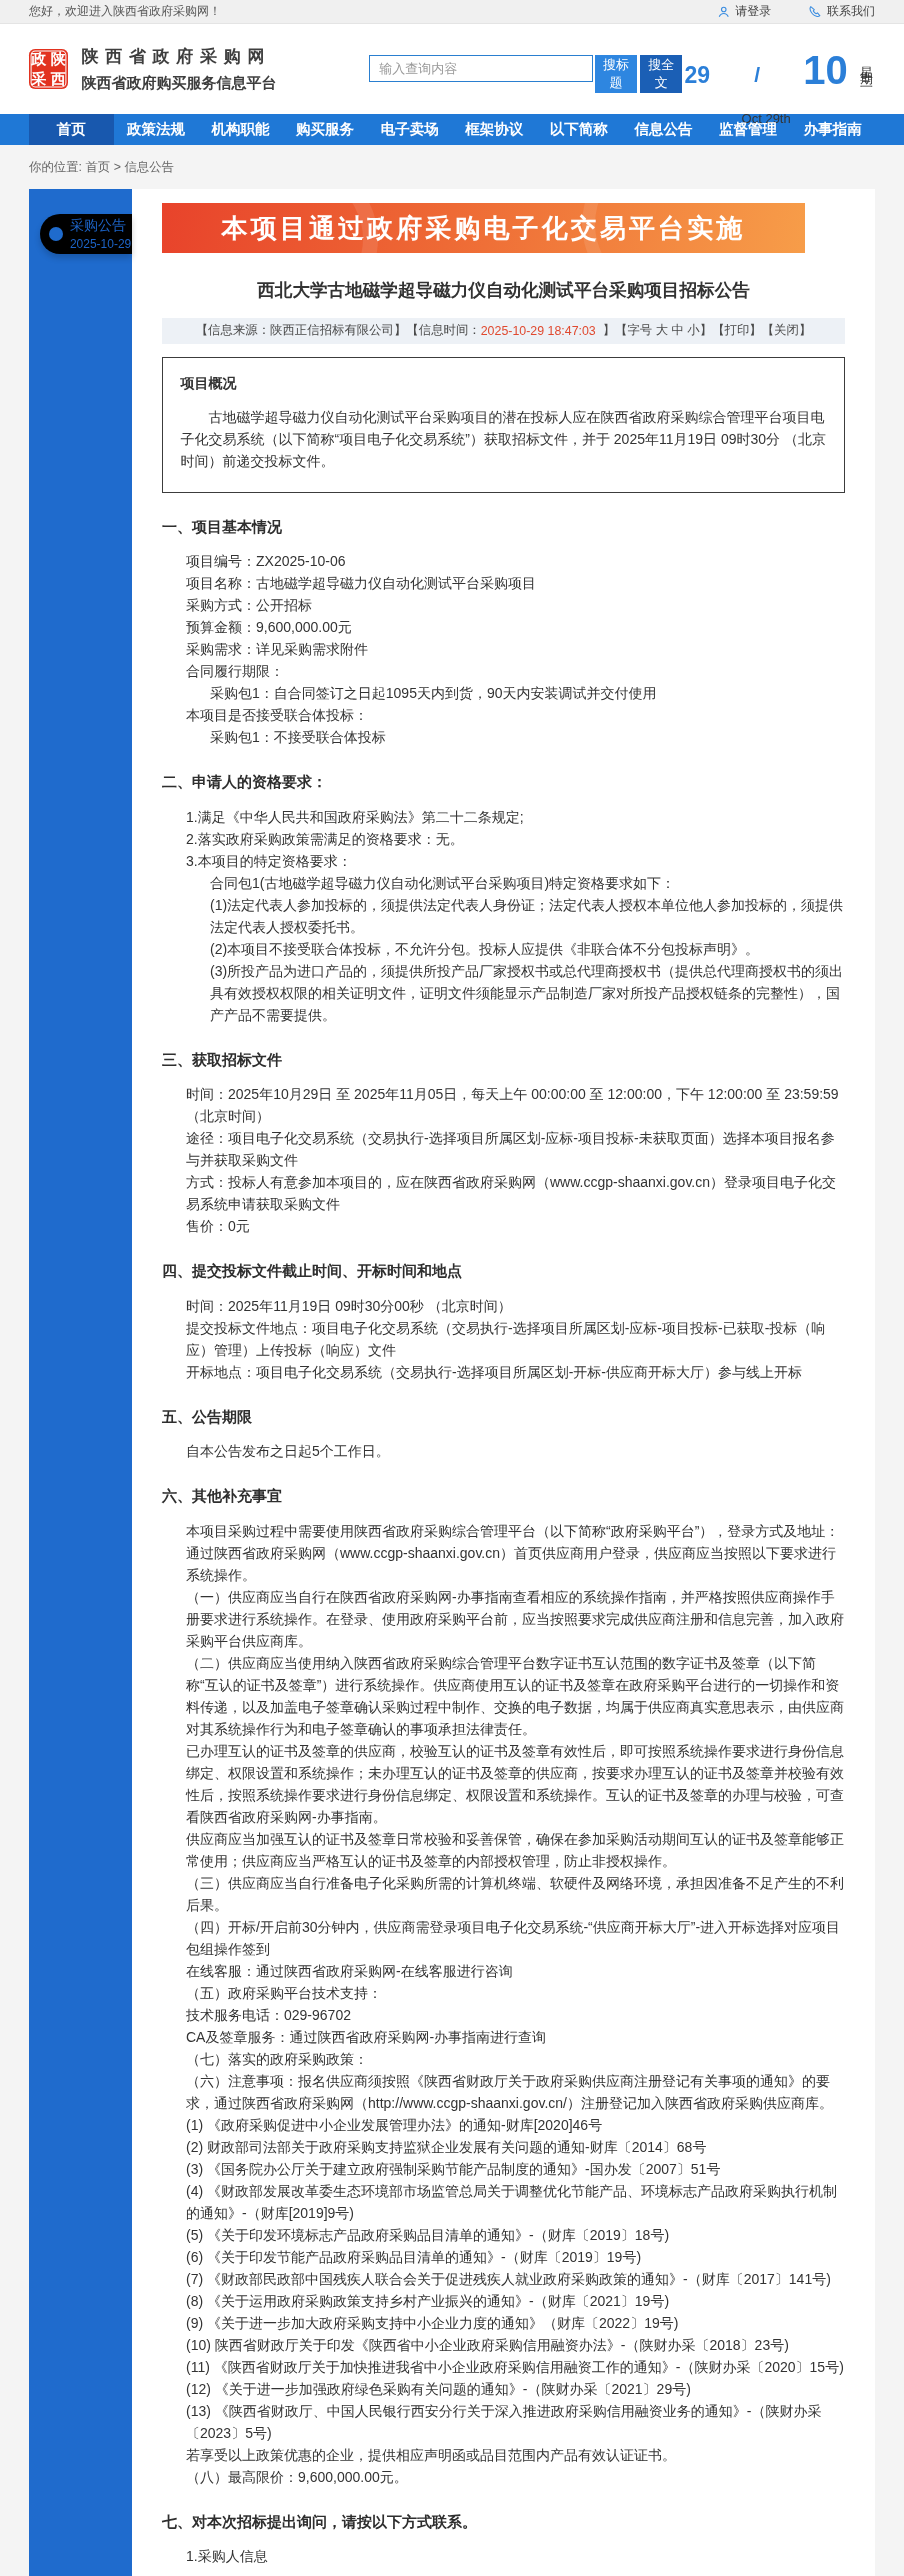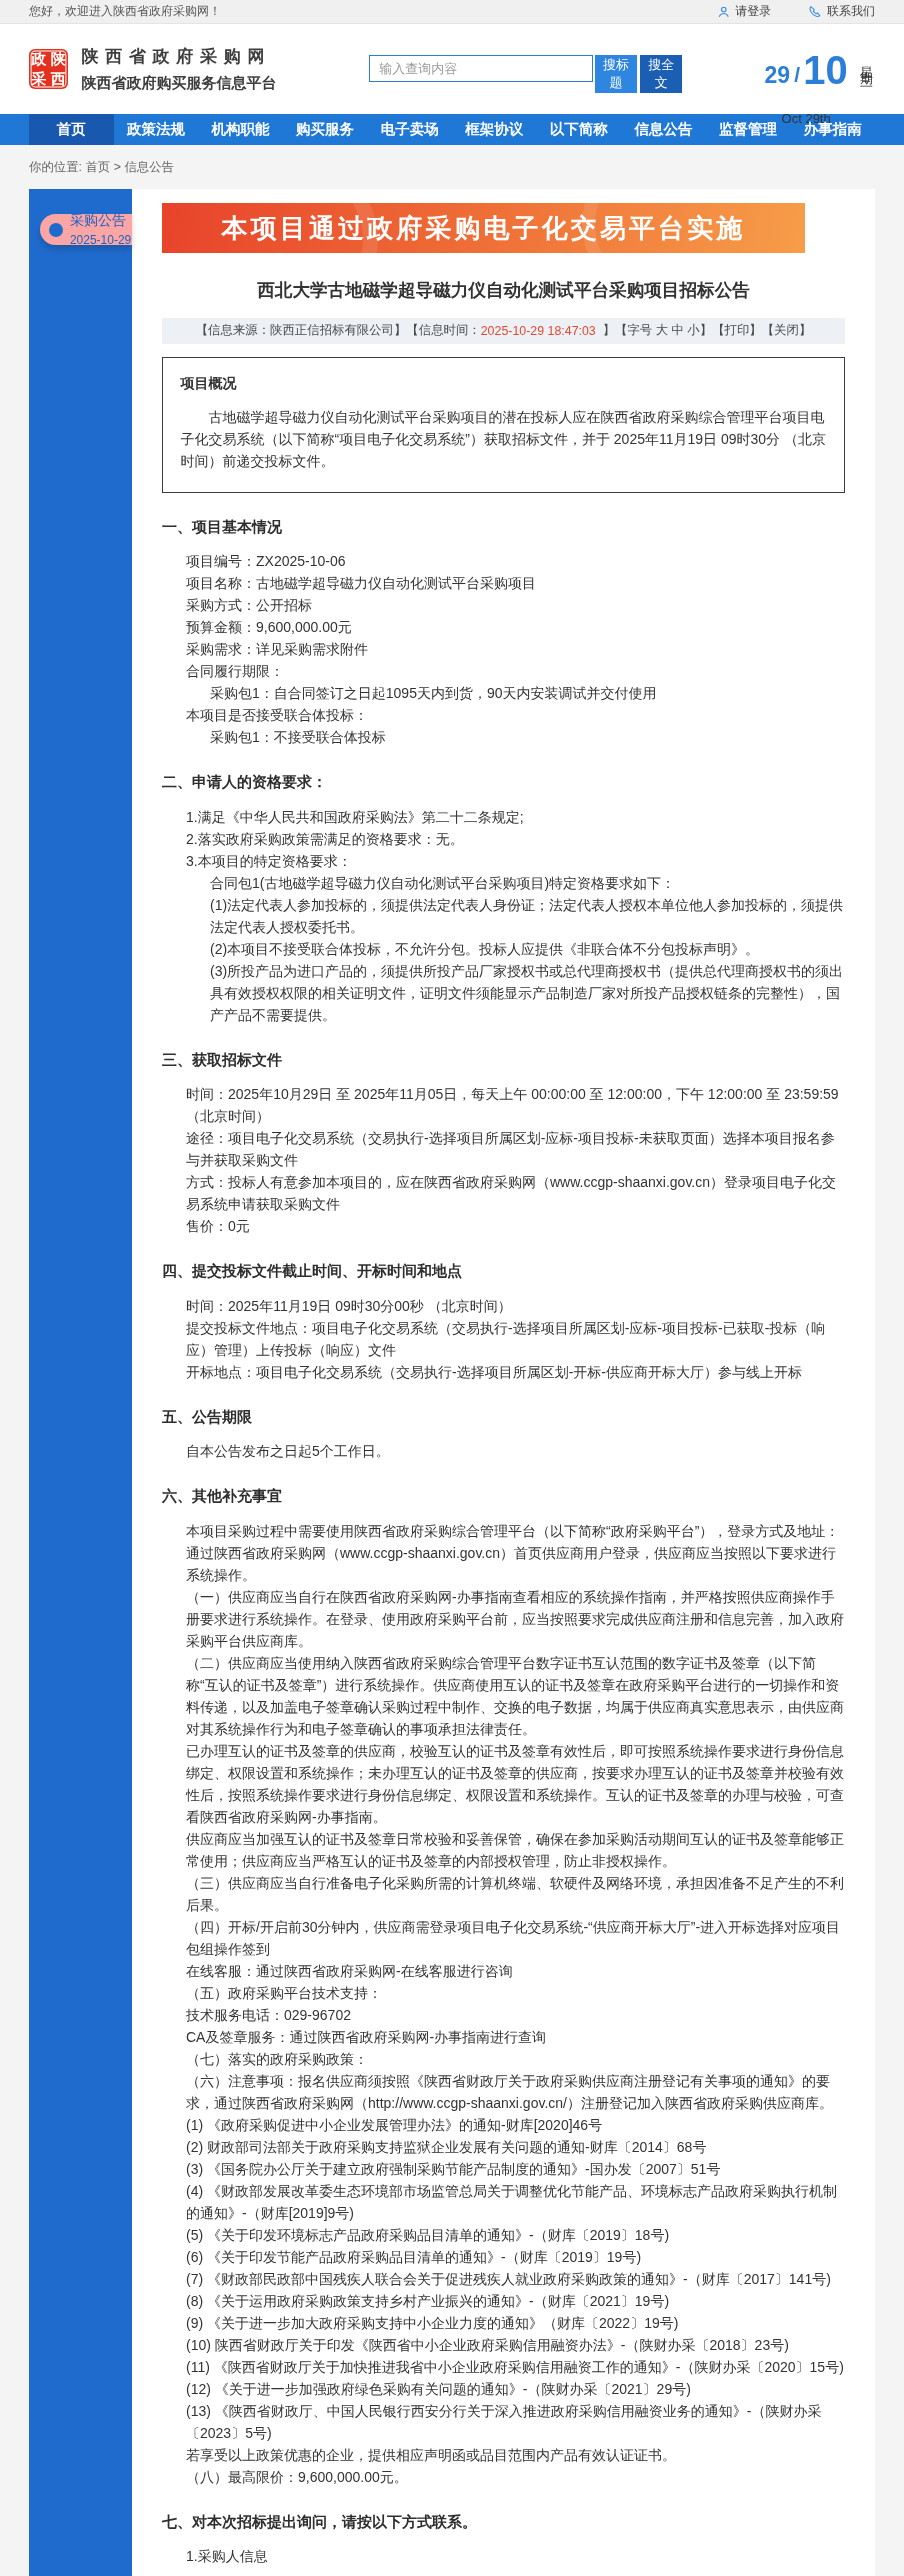--- a/index.html
+++ b/index.html
@@ -21,38 +21,38 @@
   .site-title{font-size:17px;font-weight:bold;color:#3e3e3e;letter-spacing:6.7px;}
   .site-sub{font-size:15px;font-weight:bold;color:#3e3e3e;margin-top:6.2px;}
   .searchbar{position:absolute;left:340px;top:31px;display:flex;align-items:stretch;}
   .search-input{width:224px;height:27px;box-sizing:border-box;border:1px solid #2a7fd0;font-size:13px;padding:0 9.3px;color:#333;outline:none;background:#fff;}
   .search-input::placeholder{color:#9a9a9a;}
   .btn-search{width:42px;border:none;color:#fff;font-size:13px;cursor:pointer;margin-left:2.1px;}
   .btn-title{background:#2e86e0;}
   .btn-full{background:#1b5fb5;margin-left:3.1px;}
   .datebox{position:absolute;right:0;top:27px;display:flex;align-items:flex-start;gap:9.3px;}
   .d-left{display:flex;flex-direction:column;align-items:center;}
-  .d-row{display:flex;align-items:flex-start;color:#2b7fd8;font-weight:bold;}
+  .d-row{display:flex;align-items:flex-start;color:#2b7fd8;font-weight:bold;gap:40px;}
   .d-day{font-size:23px;margin-top:11.4px;}
   .d-slash{font-size:21px;margin:12.4px 3.1px 0 4.1px;}
   .d-month{font-size:40px;line-height:38px;}
   .d-en{font-size:13px;color:#333;margin-top:22px;}
   .d-week{writing-mode:vertical-rl;font-size:13px;color:#333;letter-spacing:5.2px;height:62px;margin-top:5.2px;}
   
   .nav{background:#1f78d6;height:31px;}
   .nav .inner{display:flex;height:100%;}
   .nav-item{flex:1;display:flex;align-items:center;justify-content:center;color:#fff;font-size:14.5px;font-weight:bold;cursor:pointer;white-space:nowrap;}
   .nav-item.active{background:#1858ae;}
   
   .breadcrumb{padding:13.5px 0;font-size:12.4px;color:#666;}
   .breadcrumb .crumb{cursor:pointer;}
   
   .main{display:flex;margin-bottom:14.5px;align-items:stretch;}
   .sidebar{width:103px;background:#1f6bcd;flex-shrink:0;position:relative;}
-  .side-tab{position:absolute;top:25px;left:11.4px;right:0;height:31px;background:#fca5a5;border-radius:22px 0 0 22px;box-shadow:0 4.1px 6.2px rgba(0,0,0,.18);display:flex;align-items:center;padding-left:8.3px;box-sizing:border-box;cursor:pointer;}
+  .side-tab{position:absolute;top:25px;left:11.4px;right:0;height:40px;background:#000000;border-radius:22px 0 0 22px;box-shadow:0 4.1px 6.2px rgba(0,0,0,.18);display:flex;align-items:center;padding-left:8.3px;box-sizing:border-box;cursor:pointer;}
   .side-dot{width:14px;height:14px;border-radius:50%;background:#1f6bcd;margin-right:7.2px;flex-shrink:0;}
   .side-t1{color:#1c63c6;font-size:14px;}
   .side-t2{color:#1c63c6;font-size:12px;margin-top:2.6px;}
   .panel{flex:1;background:#fff;padding:14px 30px 41px;box-sizing:border-box;}
   .banner{width:643px;height:50px;background:linear-gradient(100deg,#e8432b,#ee6a35 45%,#f79d49);display:flex;align-items:center;justify-content:center;color:#fff;font-size:26px;font-weight:bold;letter-spacing:3.1px;position:relative;overflow:hidden;}
   .banner:before{content:"";position:absolute;left:-31px;top:-62px;width:217px;height:166px;border:15.5px solid rgba(255,255,255,.10);border-radius:50%;}
   .banner:after{content:"";position:absolute;right:-41px;bottom:-72px;width:238px;height:176px;border:13.5px solid rgba(255,255,255,.10);border-radius:50%;}
   .art-title{font-size:17.6px;font-weight:bold;text-align:center;margin:25px 0 15.5px;color:#333;}
   .meta{background:#edf1f6;height:26px;display:flex;align-items:center;justify-content:center;font-size:12.4px;color:#4a4a4a;}
   .meta span{white-space:pre;}

